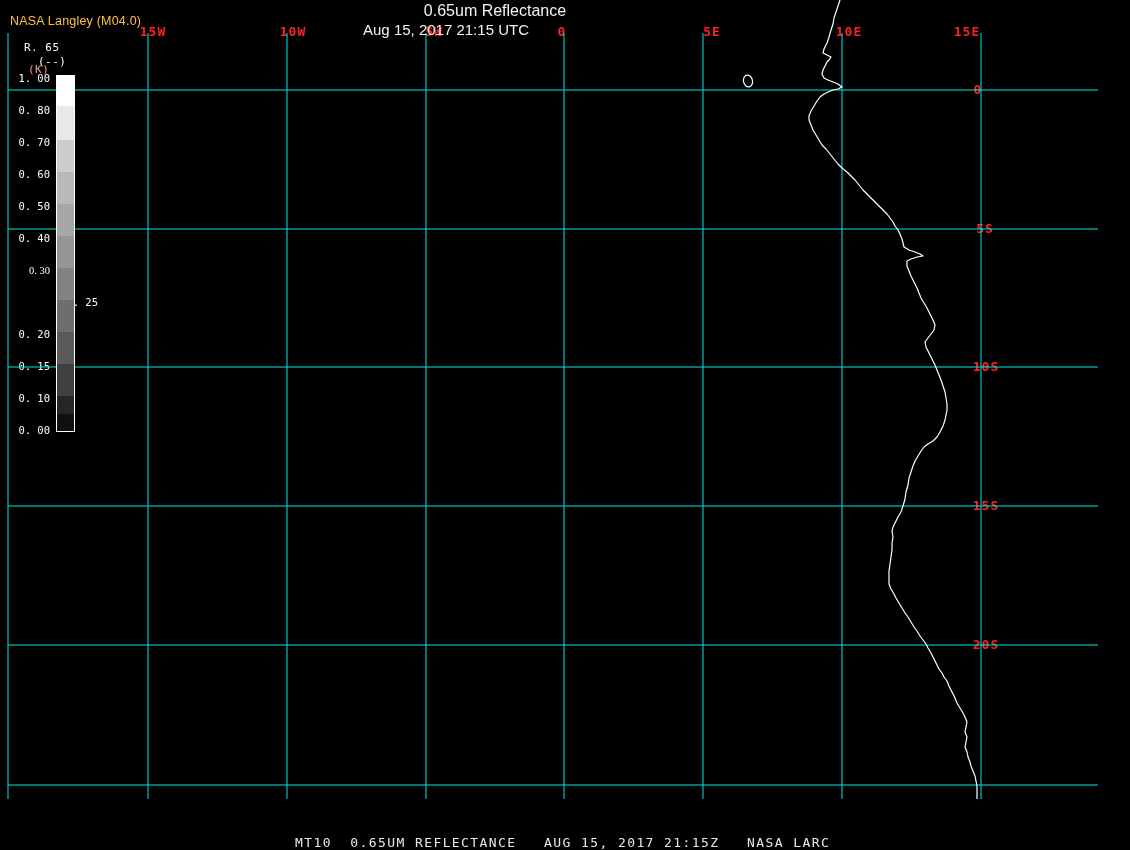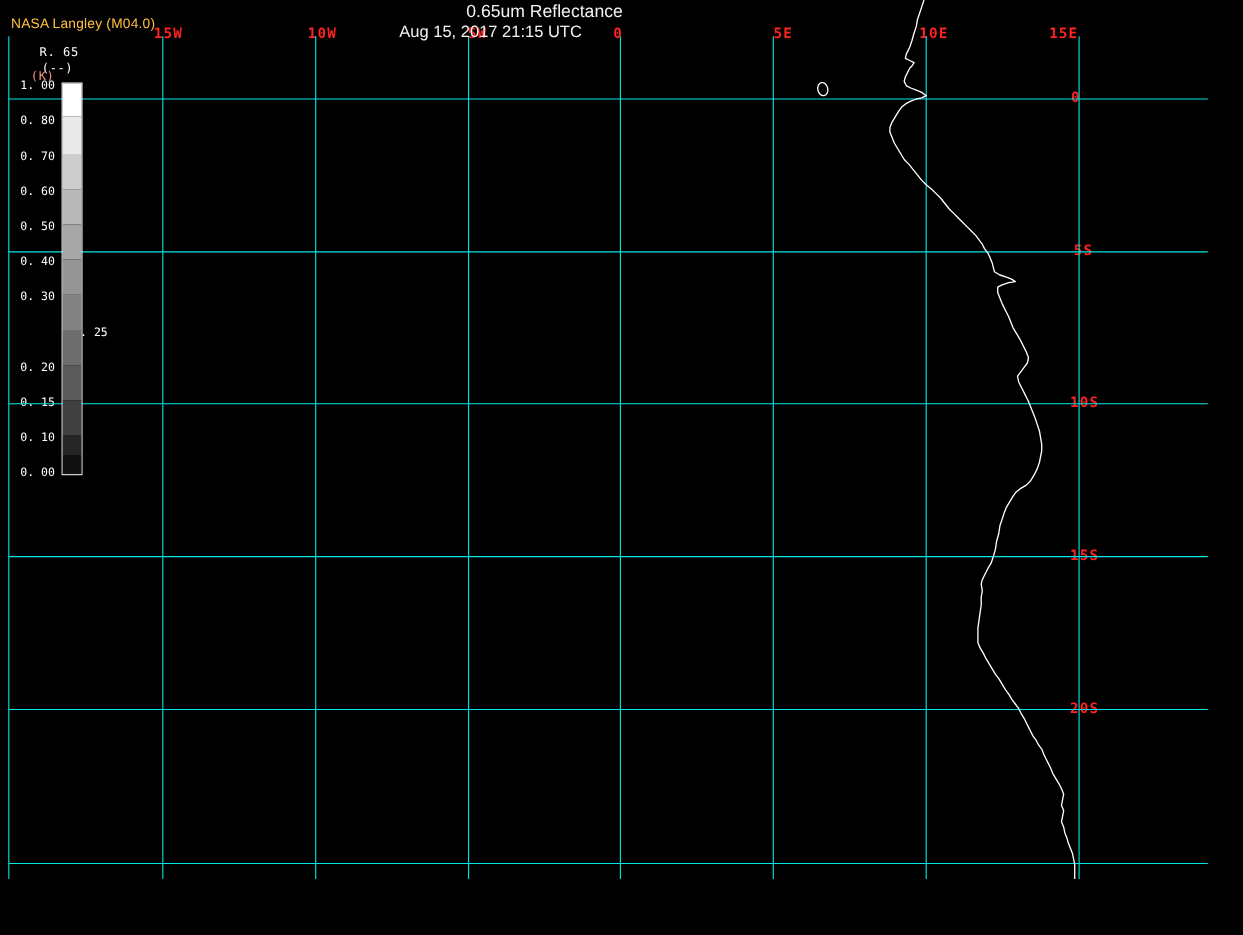--- a/index.html
+++ b/index.html
@@ -25,21 +25,21 @@
     left:446px;top:21px;transform:translateX(-50%);
     font-family:"Liberation Sans",sans-serif;font-size:15px;
     color:var(--c-title_text,#f2f2f2);white-space:nowrap;
   }
   .lon-label,.lat-label{
     position:absolute;transform:translate(-50%,-50%);
     font-family:"DejaVu Sans Mono",monospace;font-size:13px;font-weight:bold;
     letter-spacing:1px;color:var(--c-axis_label,#ff2222);white-space:nowrap;
   }
   .lat-label{background:var(--c-background,#000);padding:0 3px;line-height:14px;}
-  .cb-title{left:36px;top:41px;font-size:11px;color:#fff;letter-spacing:.5px;}
+  .cb-title{left:24px;top:41px;font-size:11px;color:#fff;letter-spacing:.5px;}
   .cb-units{left:38px;top:55px;font-size:11px;color:#fff;letter-spacing:.5px;}
   .cb-units-k{left:28px;top:63px;font-size:11px;color:var(--c-units_overlay,#f09a84);letter-spacing:.5px;}
   .cb-label{
     position:absolute;left:14px;width:36px;height:11px;line-height:11px;
     text-align:right;font-size:10.5px;color:#fff;
     background:var(--c-background,#000);white-space:pre;
   }
   .cb-bar{
     position:absolute;left:56px;top:75px;width:19px;height:357px;
     border:1px solid #fff;box-sizing:border-box;
@@ -101,21 +101,21 @@
   <div class="overlay cb-title">R. 65</div>
   <div class="overlay cb-units">(--)</div>
   <div class="overlay cb-units-k">(K)</div>
   <div id="cb-labels">
       <div class="cb-label" style="top: 73px;">1. 00</div>
       <div class="cb-label" style="top: 105px;">0. 80</div>
       <div class="cb-label" style="top: 137px;">0. 70</div>
       <div class="cb-label" style="top: 169px;">0. 60</div>
       <div class="cb-label" style="top: 201px;">0. 50</div>
       <div class="cb-label" style="top: 233px;">0. 40</div>
-      <div class="cb-label" style="top: 265px;">0. 30</div>
+      <div class="cb-label" style="top: 265px; font-family: Liberation Serif, serif;">0. 30</div>
       <div class="cb-label" style="top: 297px; margin-left: 48px;">0. 25</div>
       <div class="cb-label" style="top: 329px;">0. 20</div>
       <div class="cb-label" style="top: 361px;">0. 15</div>
       <div class="cb-label" style="top: 393px;">0. 10</div>
       <div class="cb-label" style="top: 425px;">0. 00</div>
     </div>
   <div class="overlay cb-bar" id="cb-bar">
       <div class="cb-seg" style="height: 30px; background: rgb(255, 255, 255);"></div>
       <div class="cb-seg" style="height: 34px; background: rgb(233, 233, 233);"></div>
       <div class="cb-seg" style="height: 32px; background: rgb(205, 205, 205);"></div>
@@ -123,13 +123,14 @@
       <div class="cb-seg" style="height: 32px; background: rgb(167, 167, 167);"></div>
       <div class="cb-seg" style="height: 32px; background: rgb(149, 149, 149);"></div>
       <div class="cb-seg" style="height: 32px; background: rgb(130, 130, 130);"></div>
       <div class="cb-seg" style="height: 32px; background: rgb(110, 110, 110);"></div>
       <div class="cb-seg" style="height: 32px; background: rgb(90, 90, 90);"></div>
       <div class="cb-seg" style="height: 32px; background: rgb(64, 64, 64);"></div>
       <div class="cb-seg" style="height: 18px; background: rgb(38, 38, 38);"></div>
       <div class="cb-seg" style="height: 17px; background: rgb(16, 16, 16);"></div>
     </div>
 
+  <div class="overlay caption">MT10  0.65UM REFLECTANCE   AUG 15, 2017 21:15Z   NASA LARC</div>
 </div>
 
 </body></html>

